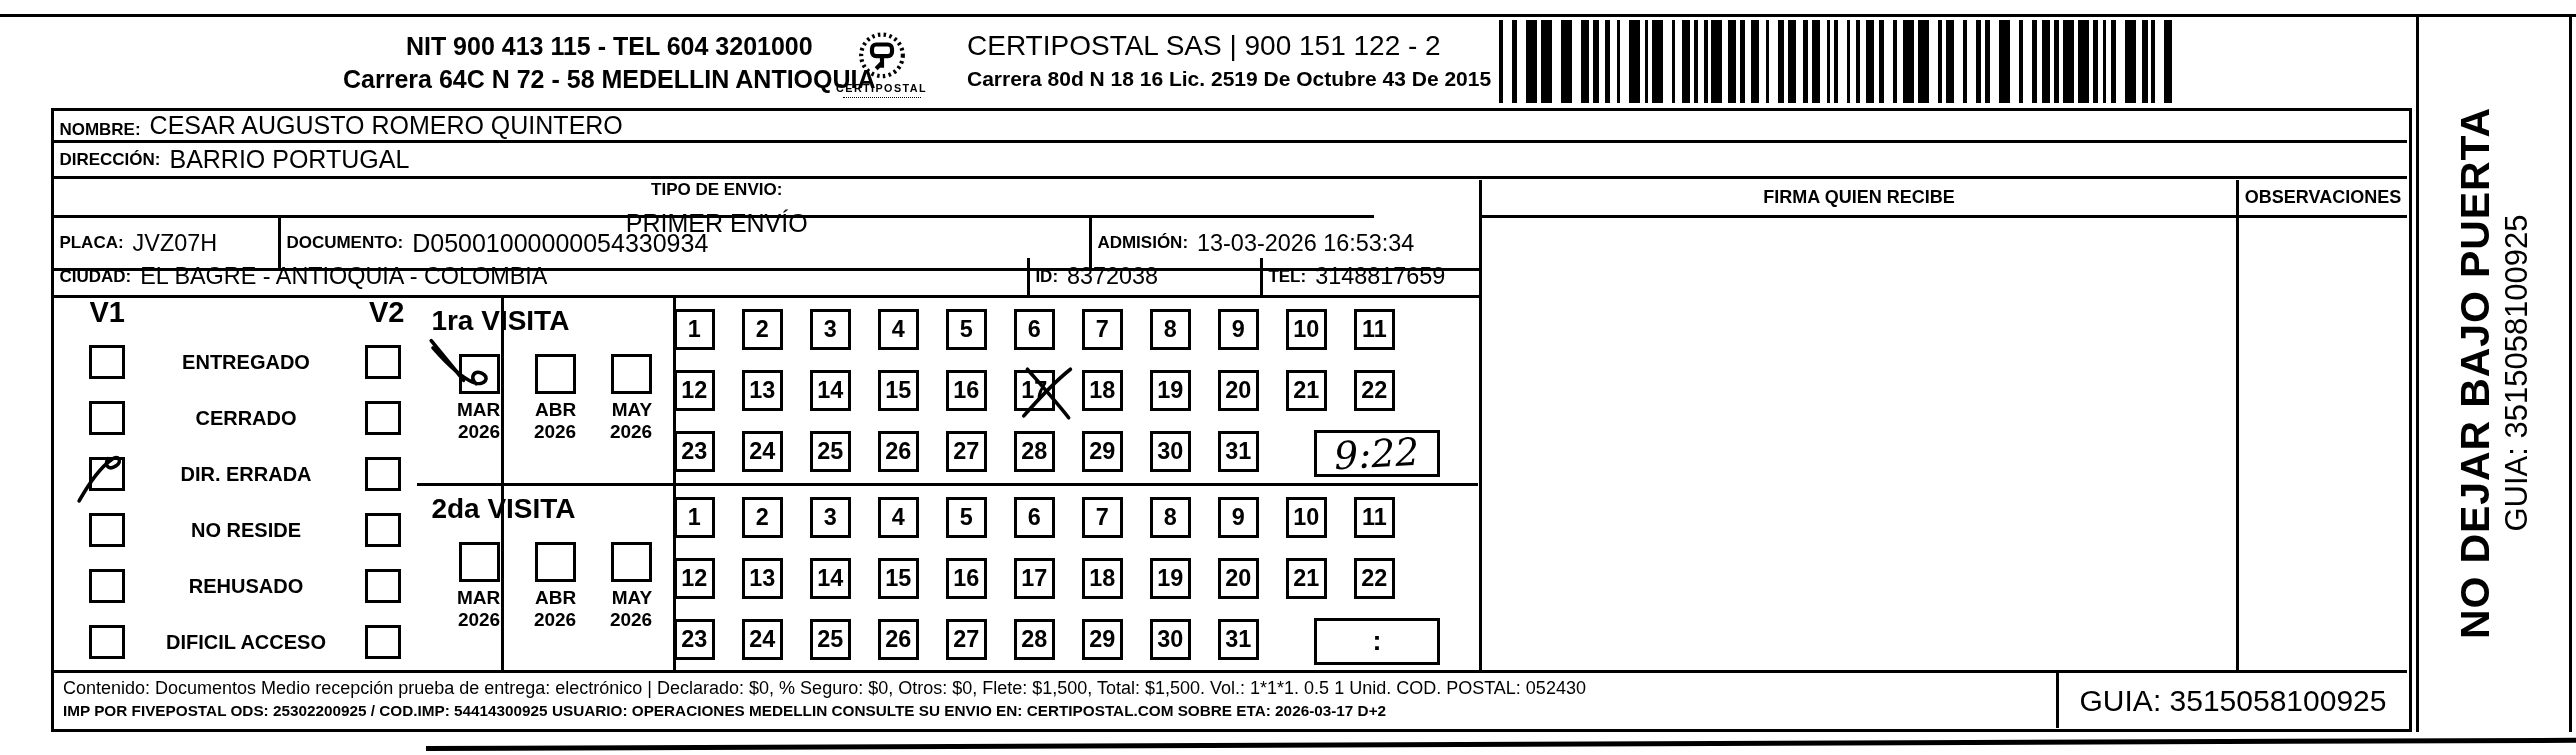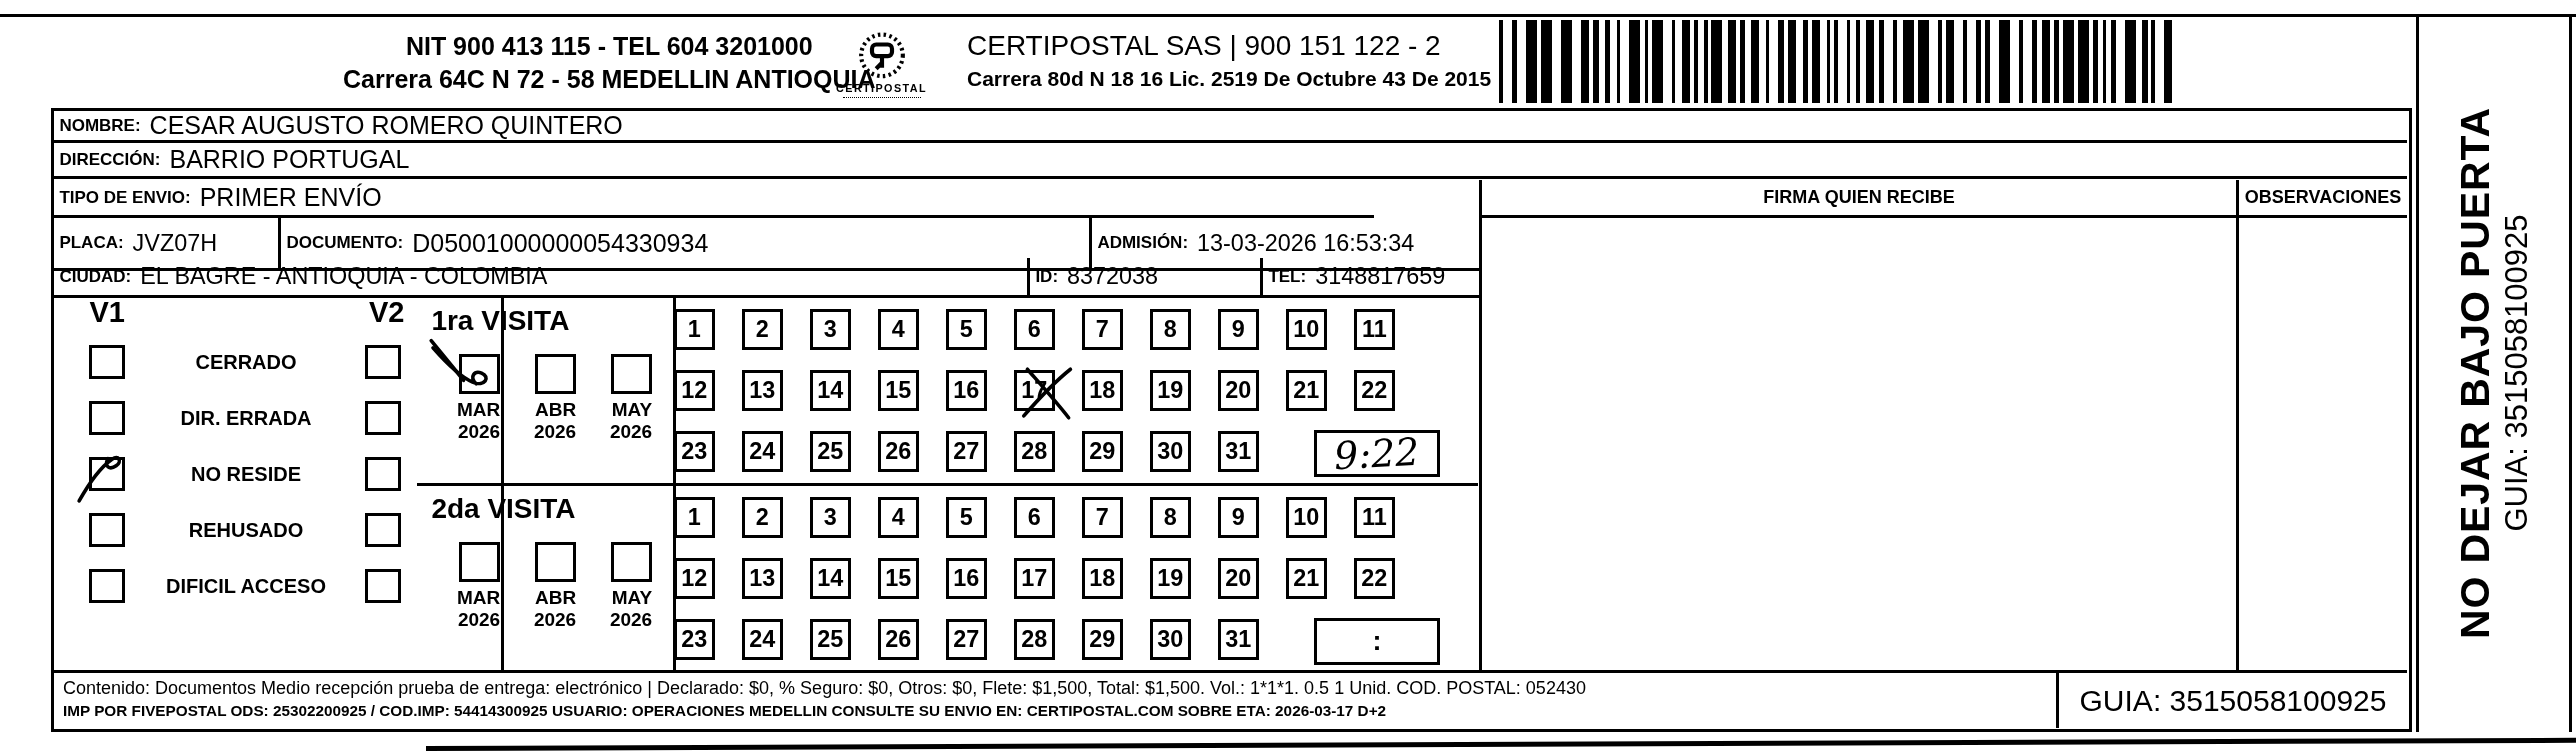--- a/index.html
+++ b/index.html
@@ -19,25 +19,25 @@
   .hp1 { font-size:28px; }
   .hp2 { font-size:21px; font-weight:700; margin-top:5.4px; }
   .barcode { position:absolute; left:1499px; top:20px; width:683px; height:83px; display:flex; overflow:hidden; }
   .barcode span { display:block; height:100%; background:#000; flex:0 0 auto; }
 
   
   .form { position:absolute; left:51px; top:108px; width:2361px; height:624px; border:3.6px solid #000; box-sizing:border-box; }
   .row { position:absolute; left:0; box-sizing:border-box; display:flex; align-items:center; gap:9px; padding-left:5.4px; }
   .lbl { font-weight:700; font-size:17px; white-space:nowrap; }
   .val { font-size:25px; white-space:nowrap; }
-  .row-nombre    { top:0;    width:2353px; height:32px; border-bottom:3.6px solid #000; }
+  .row-nombre    { top:0;    width:2353px; height:32px; border-bottom:3.6px solid #000;align-items:flex-end; }
   .row-direccion { top:32px; width:2353px; height:36px; border-bottom:3.6px solid #000; }
 
   .left-zone { position:absolute; left:0; top:69px; width:1425px; height:490px; }
-  .row-tipo  { top:0; width:1320px; height:38px; border-bottom:3.6px solid #000; }
+  .row-tipo  { top:0; width:1320px; height:38px; border-bottom:3.6px solid #000;flex-direction:column; }
   .cellrow { position:absolute; left:0; width:1425px; display:flex; border-bottom:3.6px solid #000; box-sizing:border-box; }
   .row-placa  { top:38px; height:53px; }
   .row-ciudad { top:78px; height:40px; }
   .cell { display:flex; align-items:center; gap:9px; padding-left:5.4px; box-sizing:border-box; overflow:hidden; }
   .c-placa  { width:227px;  border-right:3.6px solid #000; }
   .c-doc    { width:811px;  border-right:3.6px solid #000; }
   .c-adm    { flex:1; }
   .c-ciudad { width:976px; border-right:3.6px solid #000; }
   .c-id     { width:233px;  border-right:3.6px solid #000; }
   .c-tel    { flex:1; }
@@ -233,20 +233,25 @@
         </div>
       </div>
 
       <div class="visits">
 
         <div class="status-panel">
           <div class="v1h">V1</div>
           <div class="v2h">V2</div>
           <div class="status-rows">
 
+          <div class="status-row">
+                <span class="chk chk-v1"></span>
+                <span class="status-label">ENTREGADO</span>
+                <span class="chk chk-v2"></span>
+              </div>
               <div class="status-row">
                 <span class="chk chk-v1"></span>
                 <span class="status-label">CERRADO</span>
                 <span class="chk chk-v2"></span>
               </div>
               <div class="status-row">
                 <span class="chk chk-v1"></span>
                 <span class="status-label">DIR. ERRADA</span>
                 <span class="chk chk-v2"></span>
               </div>

